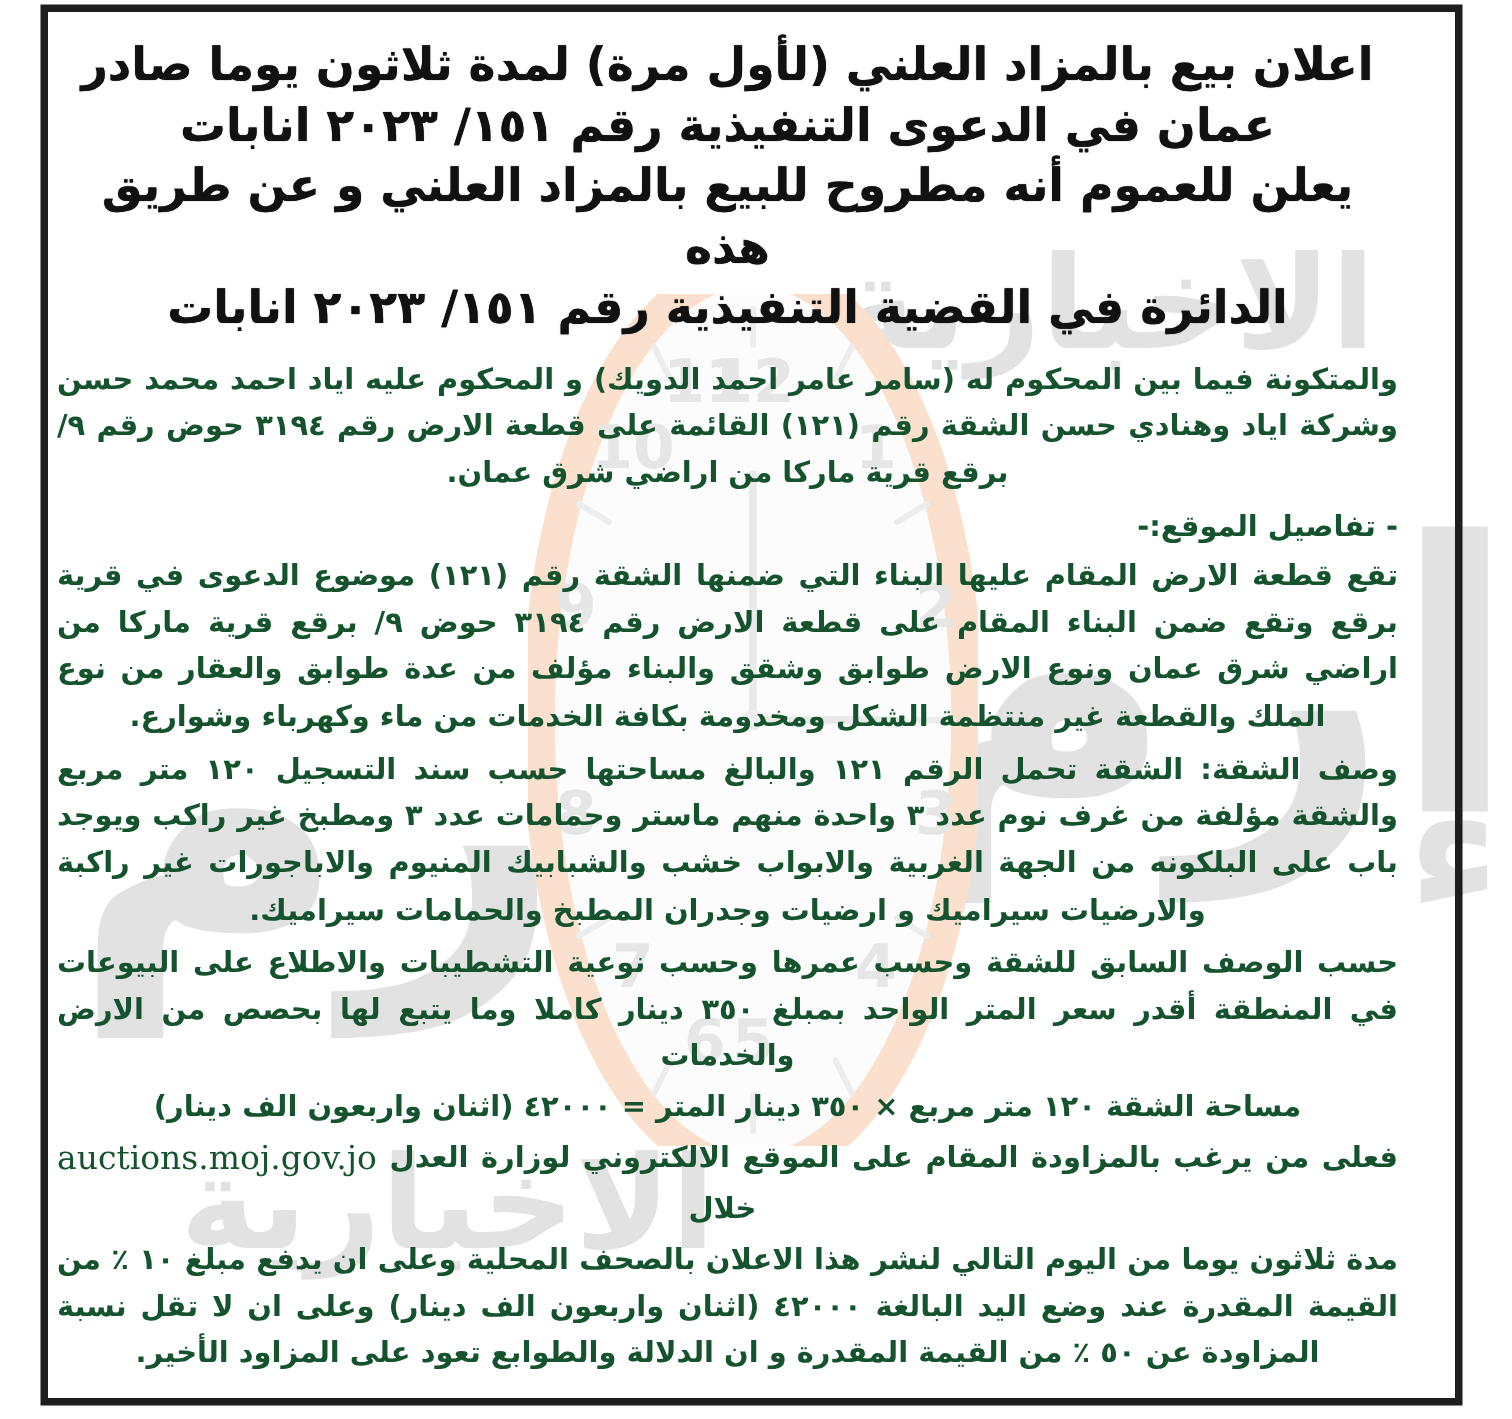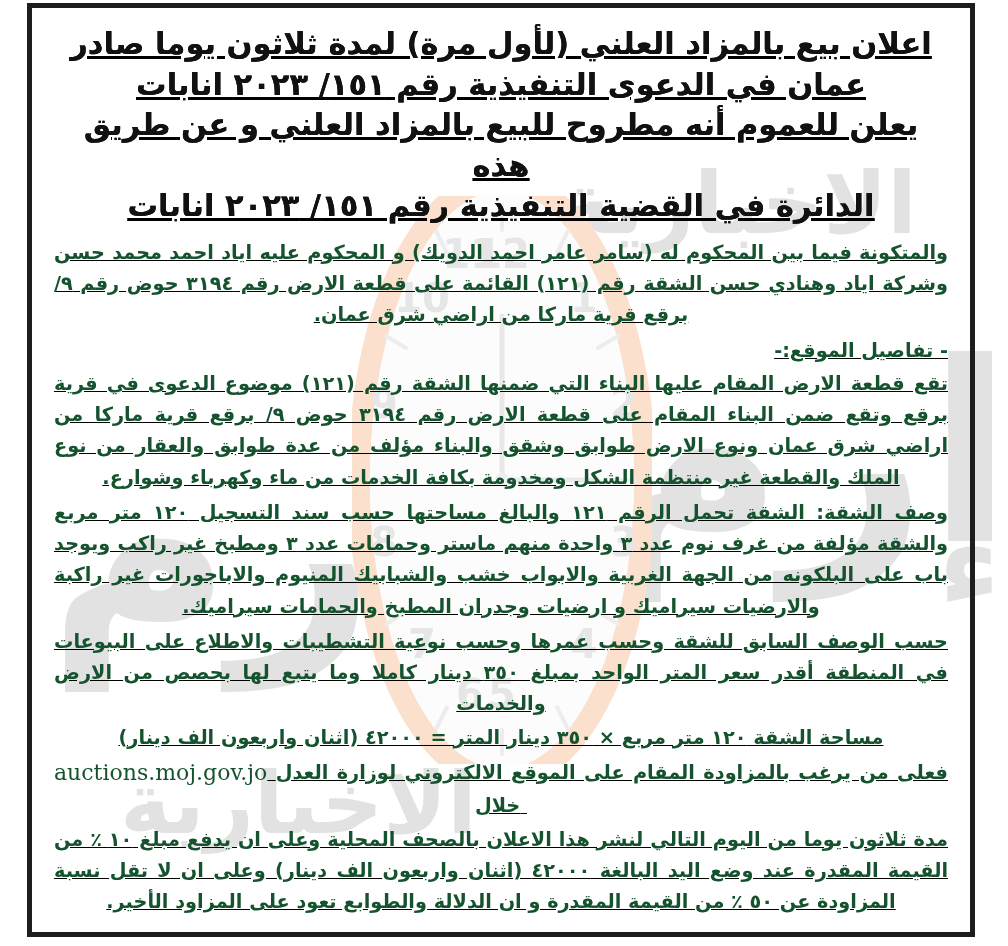--- a/index.html
+++ b/index.html
@@ -55,28 +55,27 @@
     top: 3px;
     width: 948px;
     height: 934px;
     border: 5px solid #1d1d1d;
     box-sizing: border-box;
     background: transparent;
     z-index: 1;
   }
   #ad-inner {
     position: absolute;
-    left: 36px;
+    left: 20px;
     top: 12px;
     width: 930px;
     height: 916px;
     box-sizing: border-box;
     padding: 12px 18px 6px 18px;
     z-index: 2;
-    text-decoration: underline;
   }
 
   
   .headline {
     text-align: center;
     color: #111111;
     font-weight: 700;
     font-size: 30.5px;
     line-height: 1.33;
     margin: 0 0 4px 0;

